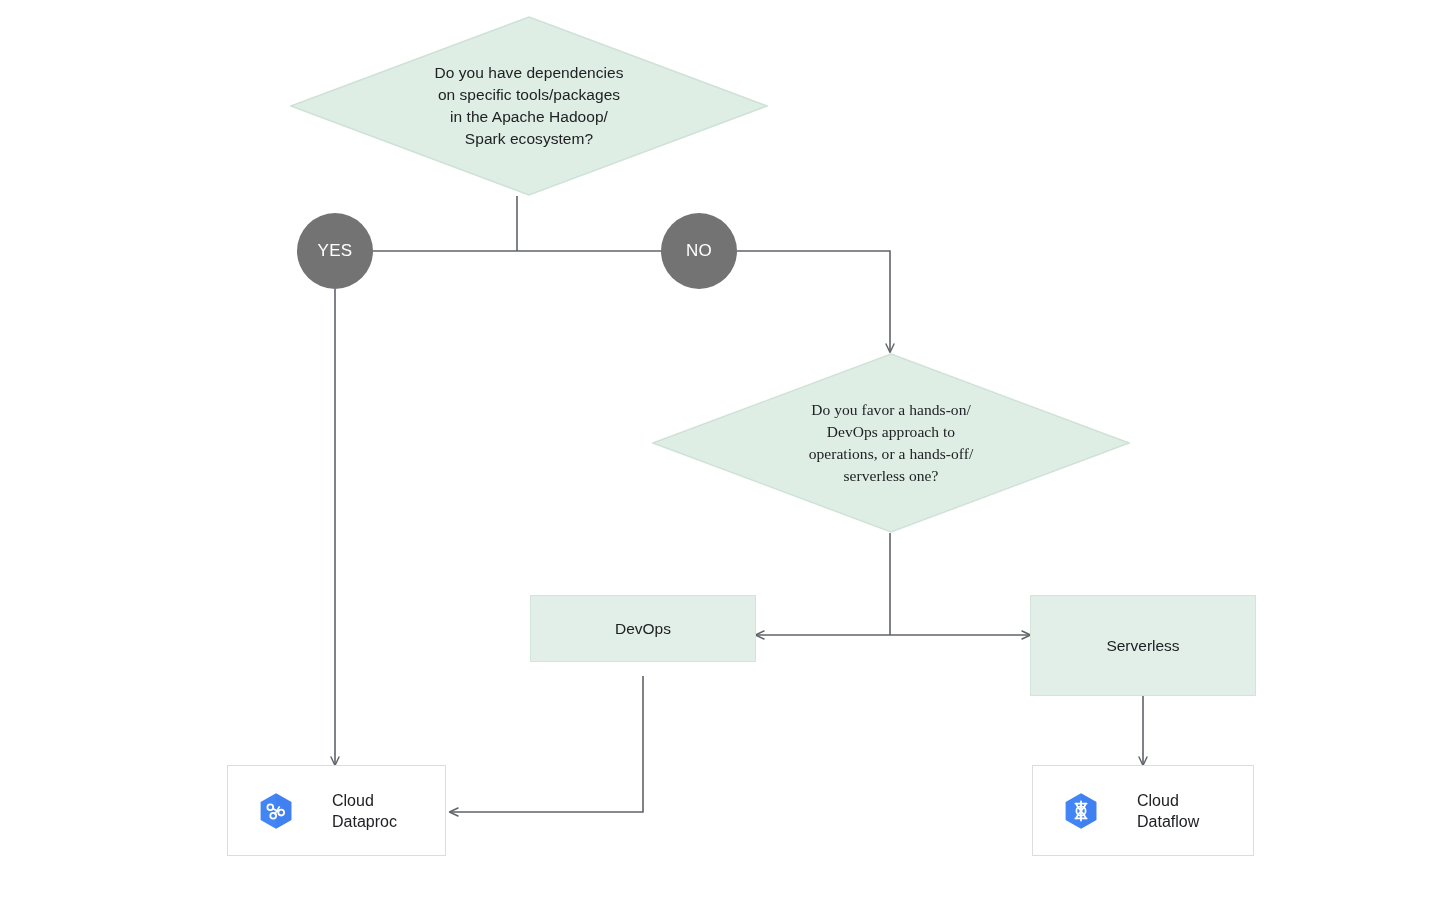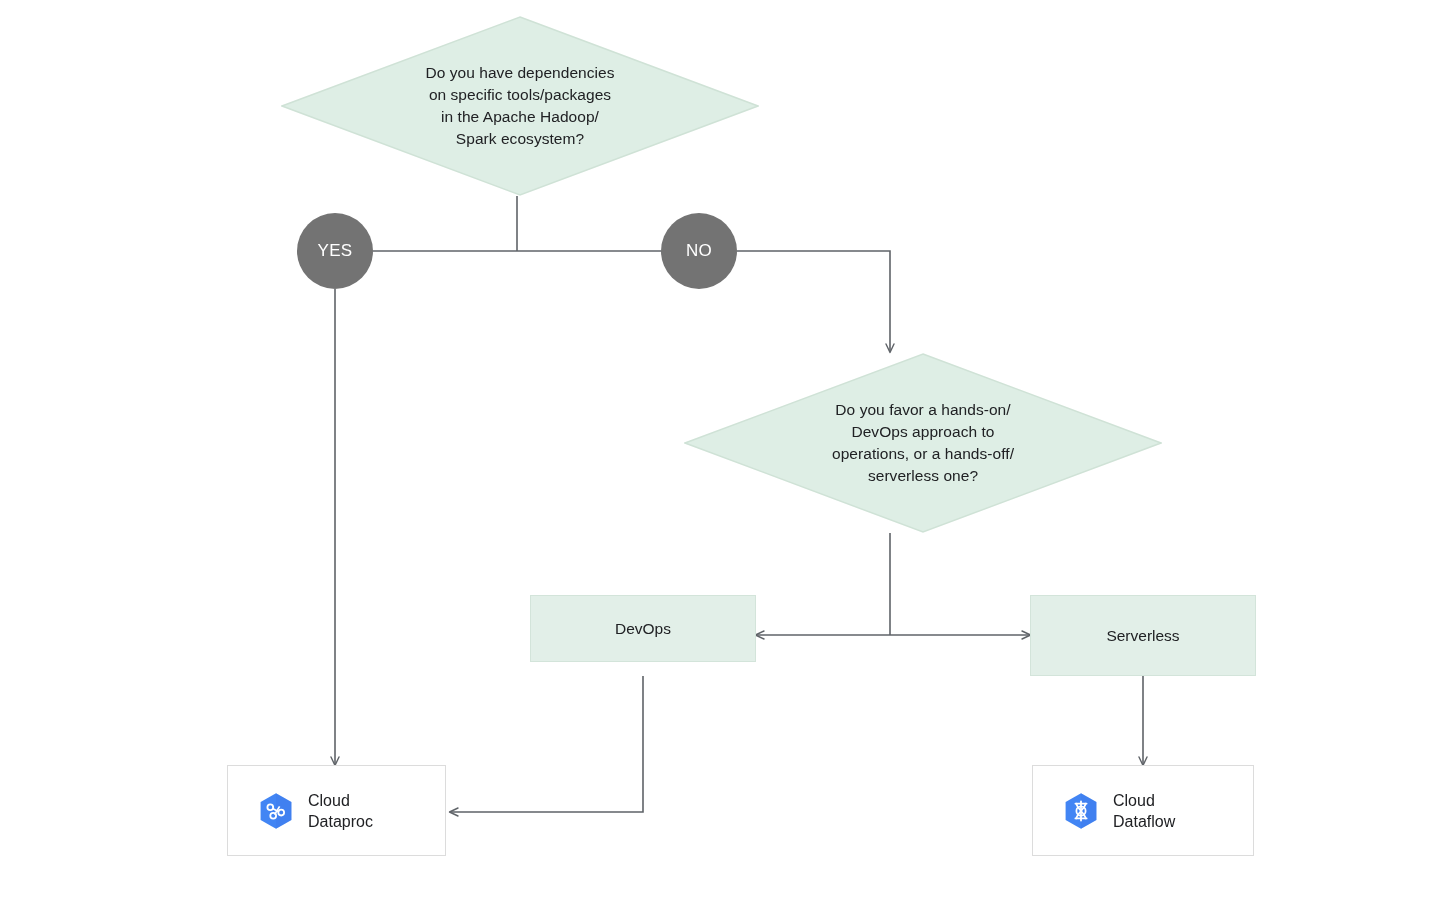--- a/index.html
+++ b/index.html
@@ -83,20 +83,21 @@
 
   
   .product-card {
     position: absolute;
     background: #ffffff;
     border: 1px solid #dcdcdc;
     display: flex;
     align-items: center;
     box-sizing: border-box;
     padding-left: 28px;
+    gap: 24px;
   }
   .product-card .prod-icon {
     flex: 0 0 auto;
     width: 40px;
     height: 40px;
     margin-right: 12px;
     display: block;
   }
   .product-card .prod-label {
     color: #202124;
@@ -133,47 +134,47 @@
       <path d="M890,533 L890,635"></path>
 
       <path d="M756,635 L1030,635" marker-start="url(#arrowStart)" marker-end="url(#arrowEnd)"></path>
 
       <path d="M643,676 L643,812 L450,812" marker-end="url(#arrowEnd)"></path>
 
       <path d="M1143,676 L1143,765" marker-end="url(#arrowEnd)"></path>
     </g>
   </svg>
 
-  <div class="diamond" style="left:281px; top:16px; width:478px; height:180px;">
+  <div class="diamond" style="left:290px; top:16px; width:478px; height:180px;">
     <svg class="dia-shape" viewBox="0 0 478 180" preserveAspectRatio="none">
       <polygon points="239,1 477,90 239,179 1,90" fill="#deeee5" stroke="#cfe2d6" stroke-width="1.5"></polygon>
     </svg>
     <div class="dia-label">Do you have dependencies
 on specific tools/packages
 in the Apache Hadoop/
 Spark ecosystem?</div>
   </div>
 
   <div class="circle-node" style="left:297px; top:213px; width:76px; height:76px; background:#737373;">YES</div>
 
   <div class="circle-node" style="left:661px; top:213px; width:76px; height:76px; background:#737373;">NO</div>
 
-  <div class="diamond" style="left:684px; top:353px; width:478px; height:180px;">
+  <div class="diamond" style="left:652px; top:353px; width:478px; height:180px;font-family:Liberation Serif, serif;">
     <svg class="dia-shape" viewBox="0 0 478 180" preserveAspectRatio="none">
       <polygon points="239,1 477,90 239,179 1,90" fill="#deeee5" stroke="#cfe2d6" stroke-width="1.5"></polygon>
     </svg>
     <div class="dia-label">Do you favor a hands-on/
 DevOps approach to
 operations, or a hands-off/
 serverless one?</div>
   </div>
 
   <div class="rect-node" style="left:530px; top:595px; width:226px; height:67px;">DevOps</div>
 
-  <div class="rect-node" style="left:1030px; top:595px; width:226px; height:81px;">Serverless</div>
+  <div class="rect-node" style="left:1030px; top:595px; width:226px; height:101px;">Serverless</div>
 
   <div class="product-card" style="left:227px; top:765px; width:219px; height:91px;">
     <svg class="prod-icon" viewBox="0 0 40 40">
       <polygon points="20,2.2 35.4,11.1 35.4,28.9 20,37.8 4.6,28.9 4.6,11.1" fill="#4285f4"></polygon>
       <polygon points="20,2.2 35.4,11.1 35.4,28.9 20,37.8" fill="#3b78e7" opacity="0.35"></polygon>
       <g fill="none" stroke="#ffffff" stroke-width="1.7">
         <path d="M16.2,17.3 L23.0,21.0"></path>
         <path d="M23.6,15.4 L18.6,23.6"></path>
       </g>
       <circle cx="14.3" cy="16.3" r="2.9" fill="none" stroke="#ffffff" stroke-width="1.8"></circle>

